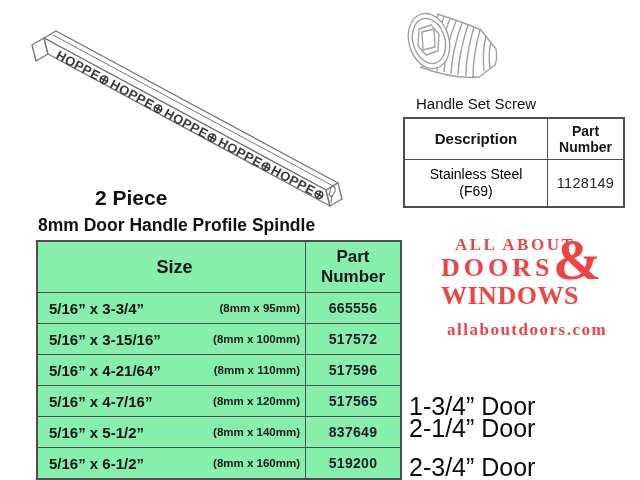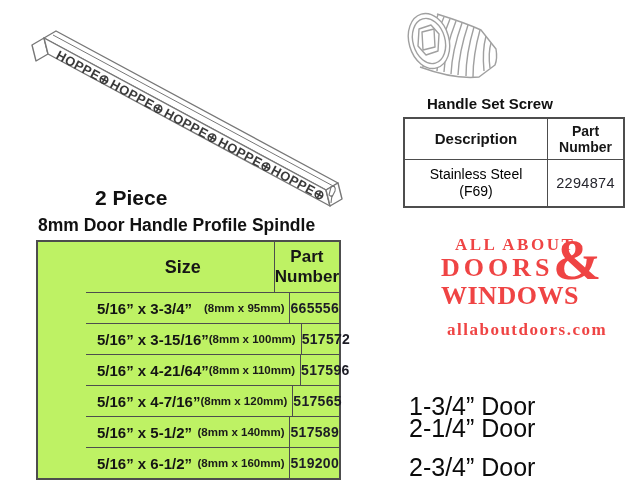--- a/index.html
+++ b/index.html
@@ -6,25 +6,25 @@
   body {
     width:640px; height:480px; background:#ffffff; position:relative;
     font-family:"Liberation Sans", sans-serif; overflow:hidden;
   }
   .abs { position:absolute; }
 
   
   .piece-label { left:95px; top:186px; width:110px; 
     font-size:21px; font-weight:bold; color:#111; }
   .spindle-title { left:38px; top:215px; font-size:17.5px; font-weight:bold; color:#111; }
-  .screw-title { left:427px; top:95px; font-size:15px; font-weight:bold; color:#111; }
-
-  
-  .mtable { left:36px; top:240px; width:305px; border:2px solid #4d4d4d;
-    box-sizing:border-box; background:#bef264;padding-left:48px; }
+  .screw-title { left:416px; top:95px; font-size:15px; font-weight:normal; color:#111; }
+
+  
+  .mtable { left:36px; top:240px; width:366px; border:2px solid #4d4d4d;
+    box-sizing:border-box; background:#86efac; }
   .mrow { display:flex; border-top:1.5px solid #4d4d4d; height:30px; }
   .mrow.hdr { border-top:none; height:50px; }
   .mcell-size { width:268px; border-right:1.5px solid #4d4d4d; box-sizing:border-box;
     display:flex; align-items:center; justify-content:space-between;
     padding:0 5px 0 11px; }
   .mcell-part { flex:1; display:flex; align-items:center; justify-content:center; }
   .hdr .mcell-size { justify-content:center; font-size:18px; font-weight:bold; color:#161616; }
   .hdr .mcell-part { text-align:center; font-size:17px; font-weight:bold; color:#161616;
     flex-direction:column; line-height:1.15; }
   .size-txt { font-size:15px; font-weight:bold; color:#141414; white-space:nowrap; }
@@ -168,21 +168,21 @@
         <span class="part-txt">517565</span>
       </div>
   </div>
 
   <div class="mrow">
     <div class="mcell-size">
       <span class="size-txt">5/16” x 5-1/2”</span>
       <span class="metric-txt">(8mm x 140mm)</span>
     </div>
     <div class="mcell-part">
-        <span class="part-txt">517589</span>
+        <span class="part-txt">837649</span>
       </div>
   </div>
 
   <div class="mrow">
     <div class="mcell-size">
       <span class="size-txt">5/16” x 6-1/2”</span>
       <span class="metric-txt">(8mm x 160mm)</span>
     </div>
     <div class="mcell-part">
         <span class="part-txt">519200</span>
@@ -197,21 +197,21 @@
       <span>Part</span>
       <span>Number</span>
     </div>
   </div>
   <div class="srow">
     <div class="scell-desc">
       <span class="sdesc-txt">Stainless Steel</span>
       <span class="sdesc-txt">(F69)</span>
     </div>
     <div class="scell-part">
-        <span class="spart-txt">2294874</span>
+        <span class="spart-txt">1128149</span>
       </div>
   </div>
 </div>
 
 <div class="abs logo">
   <div class="logo-line1">ALL ABOUT</div>
   <div class="logo-line2">DOORS</div>
   <div class="logo-amp">&amp;</div>
   <div class="logo-line3">WINDOWS</div>
   <div class="logo-line4">allaboutdoors.com</div>

